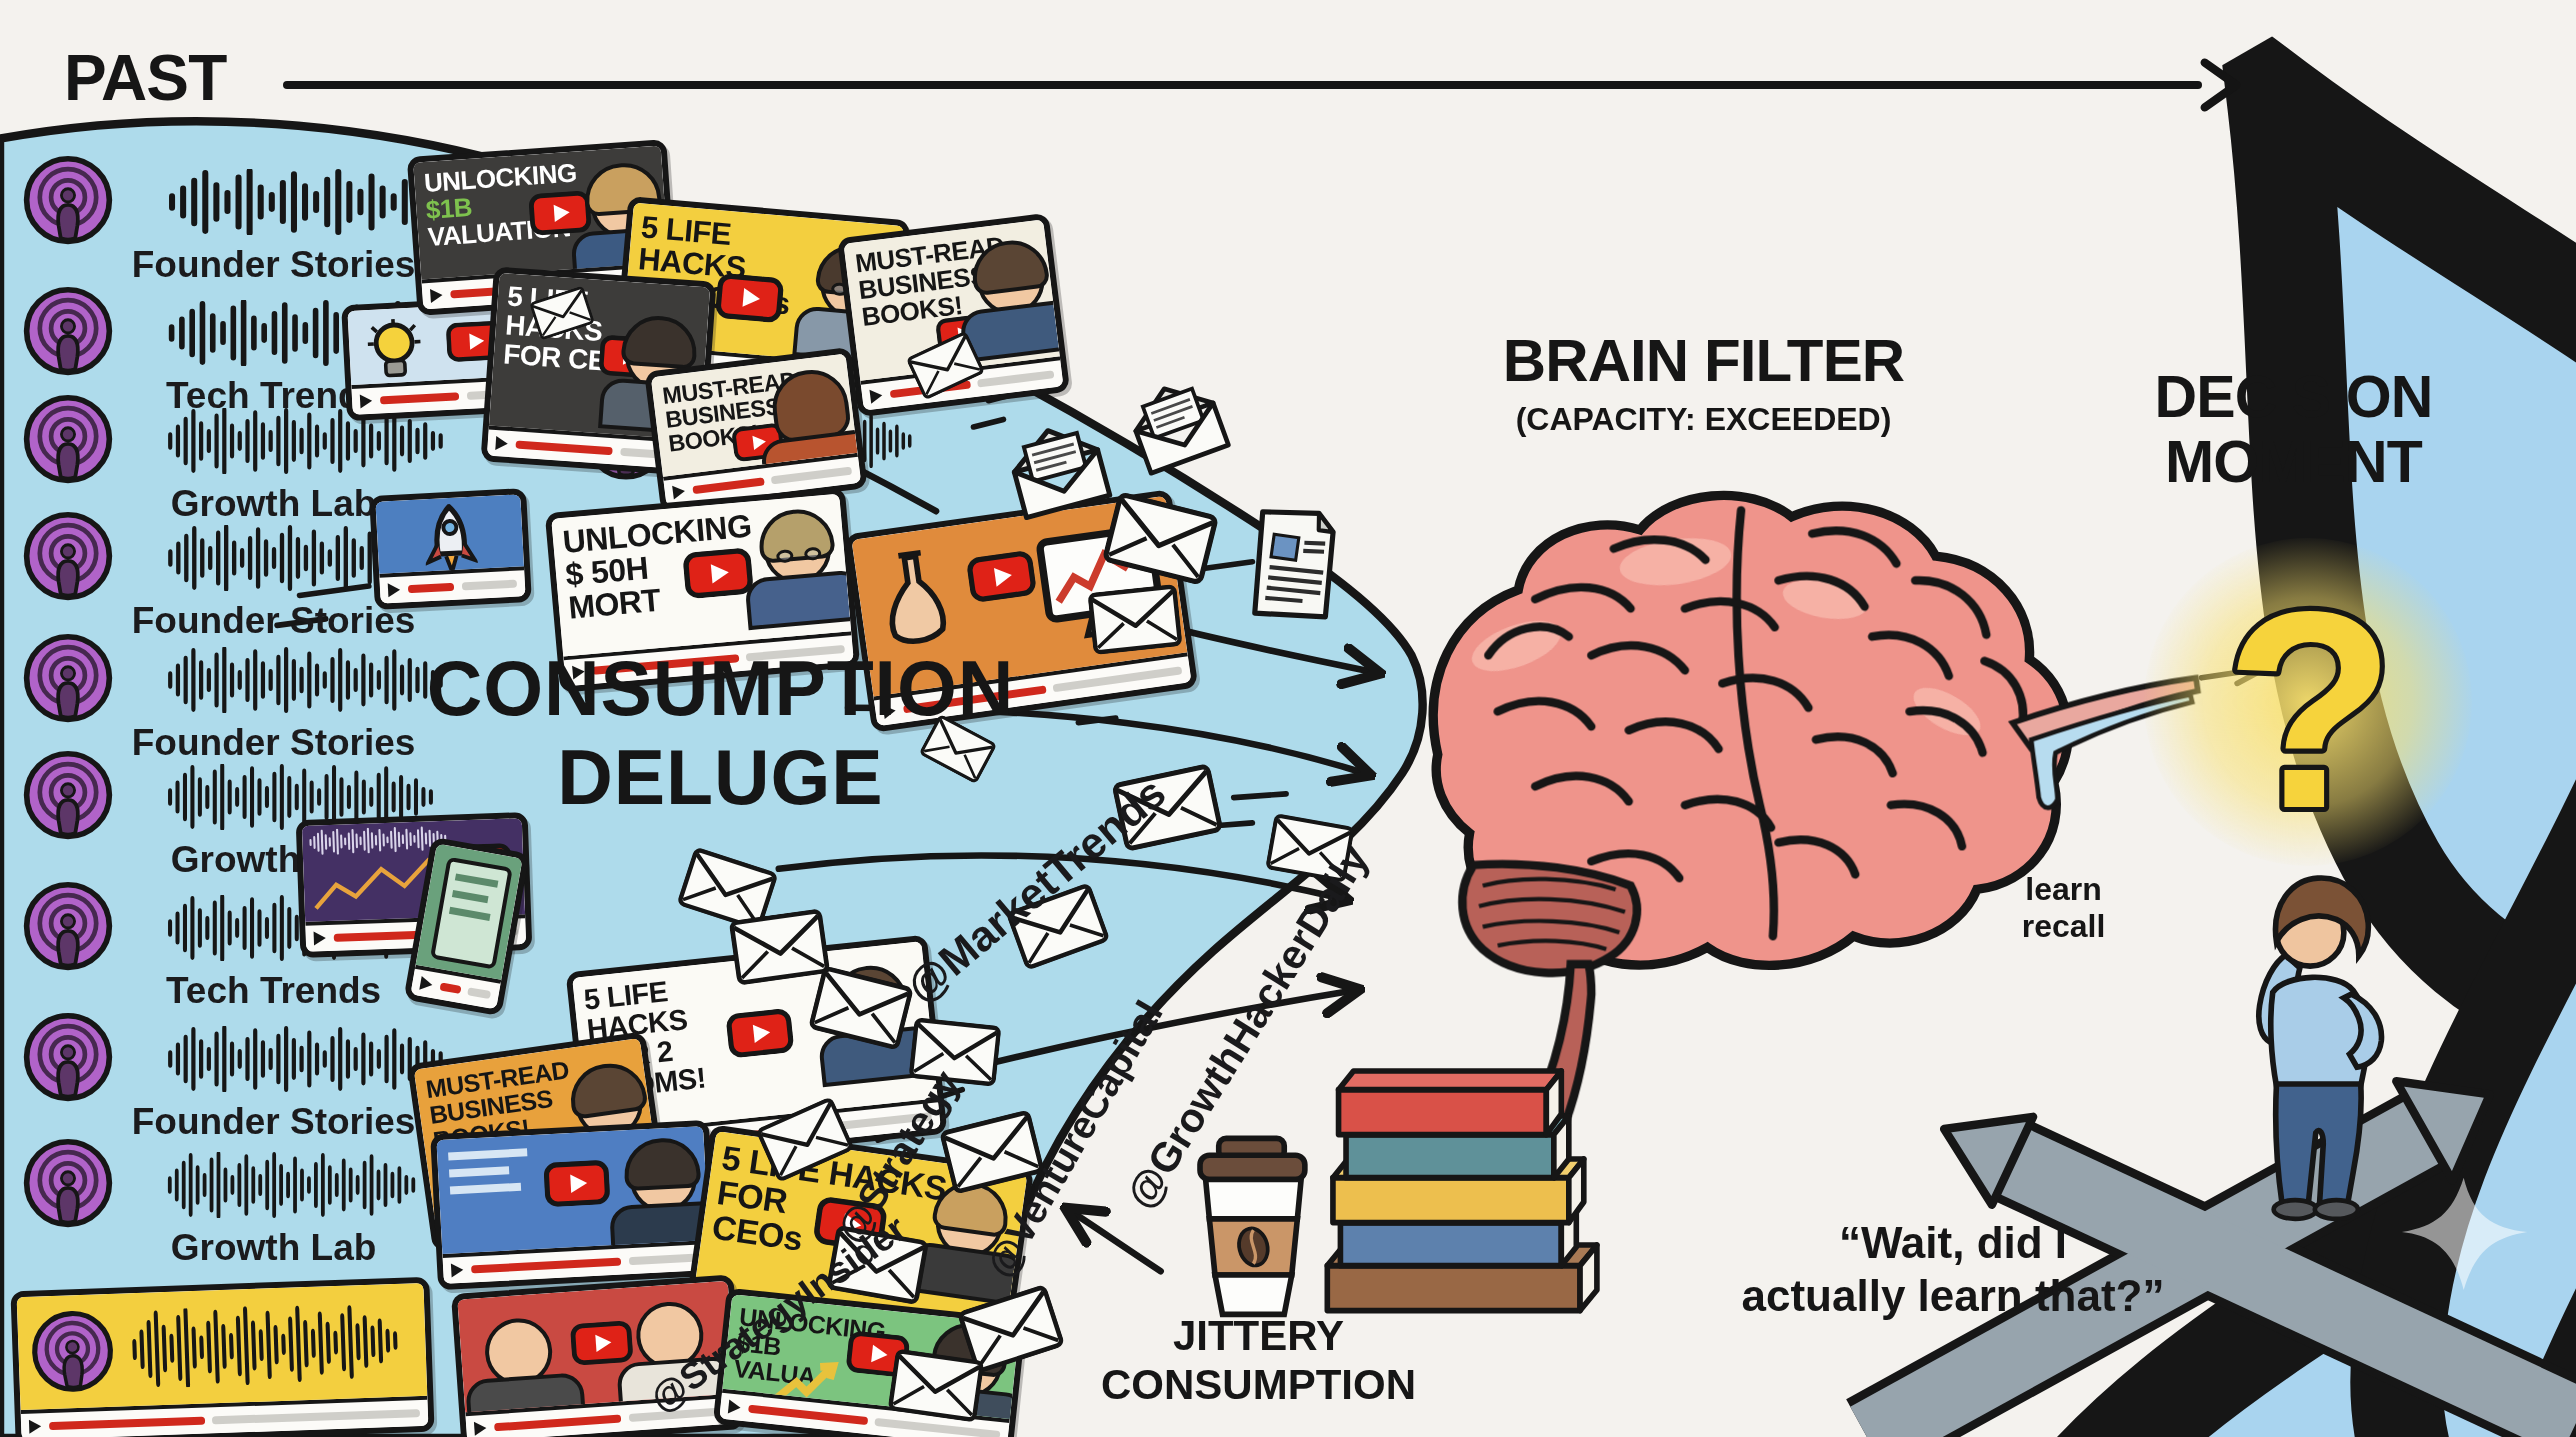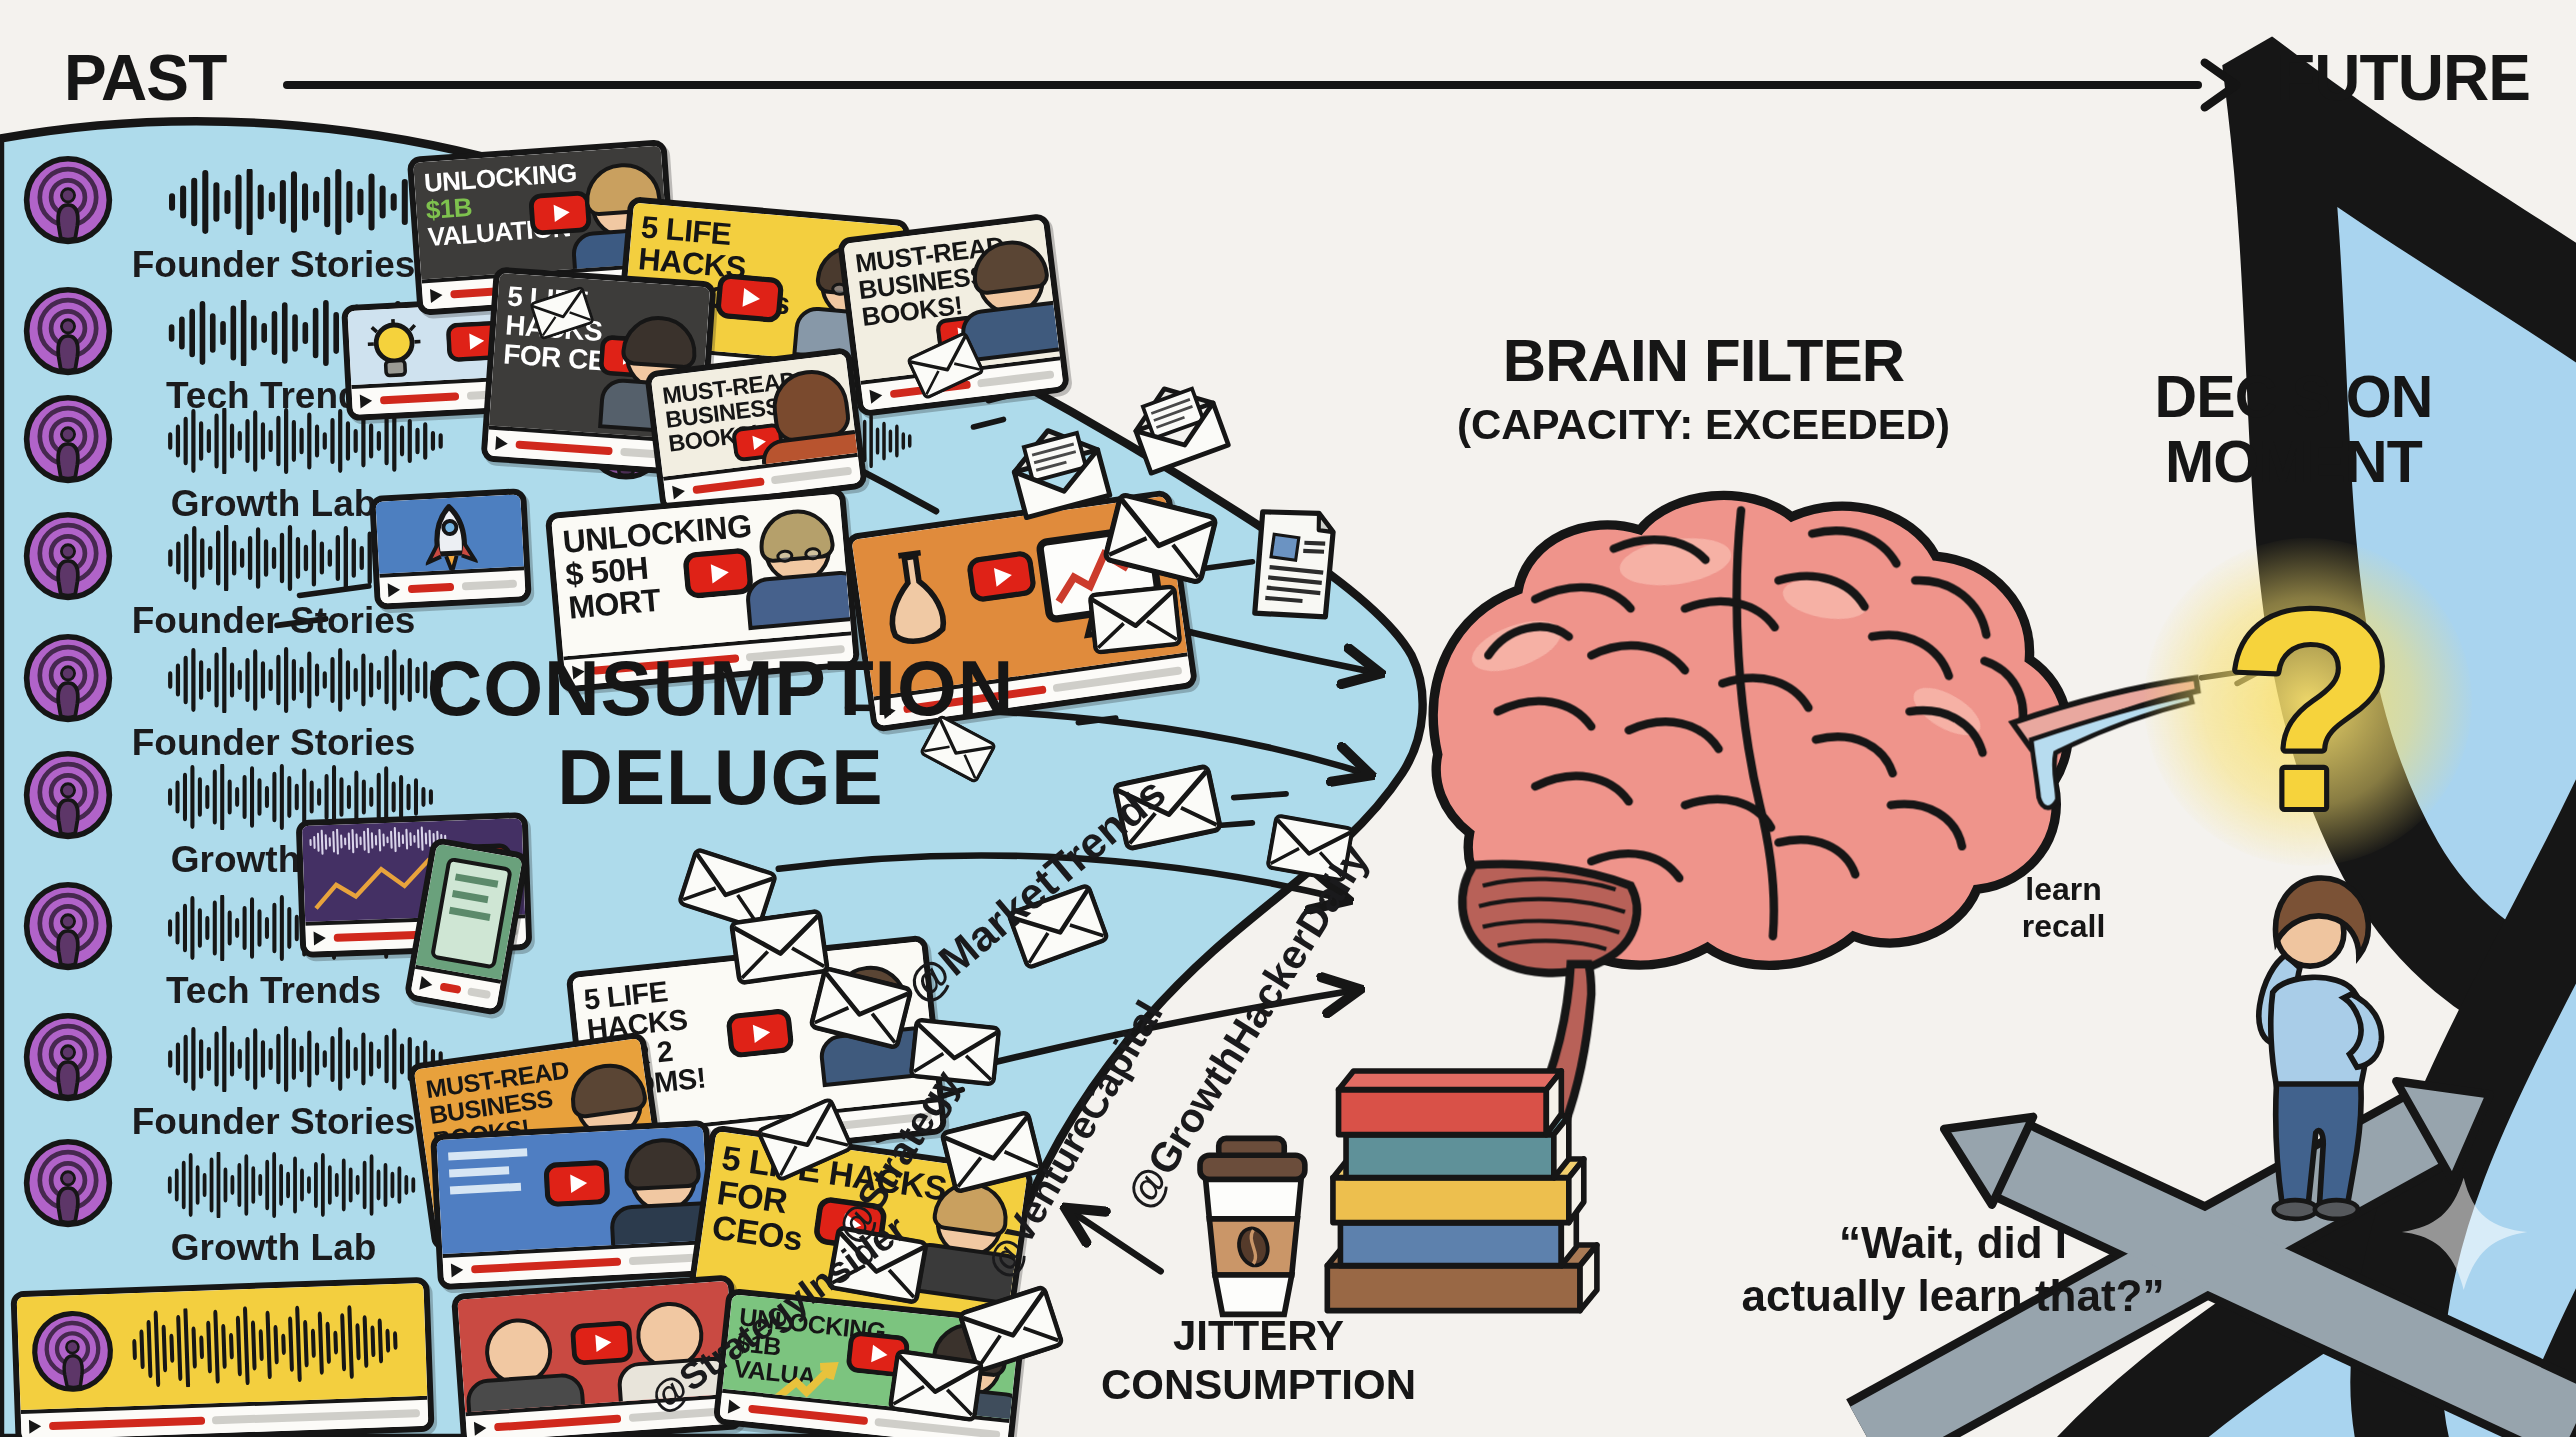--- a/index.html
+++ b/index.html
@@ -10,21 +10,21 @@
   svg.layer{position:absolute;left:0;top:0;width:2576px;height:1438px;pointer-events:none;}
 
   
   .h-past{left:64px;top:41px;font-size:64px;font-weight:900;letter-spacing:-0.9px;}
   .h-future{left:2276px;top:41px;font-size:64px;font-weight:900;letter-spacing:-0.9px;}
   .tlline{left:283px;top:81px;width:1919px;height:8.4px;background:#141414;border-radius:4.7px;}
   .tlhead{left:2200px;top:58px;width:43px;height:54px;}
   .h-consumption{left:374px;top:644px;width:693px;text-align:center;font-weight:800;
                  font-size:77px;line-height:1.16;letter-spacing:0.9px;}
   .h-brain{left:1404px;top:326px;width:599px;text-align:center;font-weight:800;font-size:60px;letter-spacing:-0.9px;}
-  .h-capacity{left:1404px;top:401px;width:599px;text-align:center;font-weight:700;font-size:42px;}
+  .h-capacity{left:1404px;top:401px;width:599px;text-align:center;font-weight:700;font-size:32px;}
   .h-decision{left:2050px;top:365px;width:487px;text-align:center;font-weight:800;font-size:59px;line-height:1.1;letter-spacing:-0.9px;}
   .h-recall{left:1977px;top:871px;width:173px;text-align:center;font-weight:700;font-size:32px;line-height:1.15;}
   .h-jittery{left:1062px;top:1312px;width:393px;text-align:center;font-weight:800;font-size:42px;line-height:1.16;}
   .h-quote{left:1705px;top:1217px;width:496px;text-align:center;font-weight:700;font-size:44px;line-height:1.2;}
 
   
   .prow{position:absolute;left:20.6px;width:655px;height:140px;}
   .picon{position:absolute;left:0;top:0;width:94px;height:94px;}
   .pwf{position:absolute;left:145px;top:15px;height:66px;color:#161616;}
   .plabel{position:absolute;left:47px;top:90px;width:412px;text-align:center;
@@ -760,21 +760,20 @@
     <path d="M1430,1164 L1446,1144 L1668,1144 L1652,1164 Z" fill="#e26c63"></path>
     <path d="M1652,1164 L1668,1144 L1668,1190 L1652,1212 Z" fill="#f5f2ea"></path>
   </g>
 </svg>
 
 <div class="abs h-past">PAST</div>
 <div class="abs tlline"></div>
 <svg class="abs tlhead" viewBox="0 0 46 58">
   <path d="M5,5 L39,29 L5,53" fill="none" stroke="#141414" stroke-width="9" stroke-linecap="round" stroke-linejoin="round"></path>
 </svg>
-<div class="abs h-future">FUTURE</div>
 
 <div class="abs h-consumption">
   <div>CONSUMPTION</div>
   <div>DELUGE</div>
 </div>
 
 <div class="abs h-brain">BRAIN FILTER</div>
 <div class="abs h-capacity">(CAPACITY: EXCEEDED)</div>
 
 <div class="abs h-decision">

